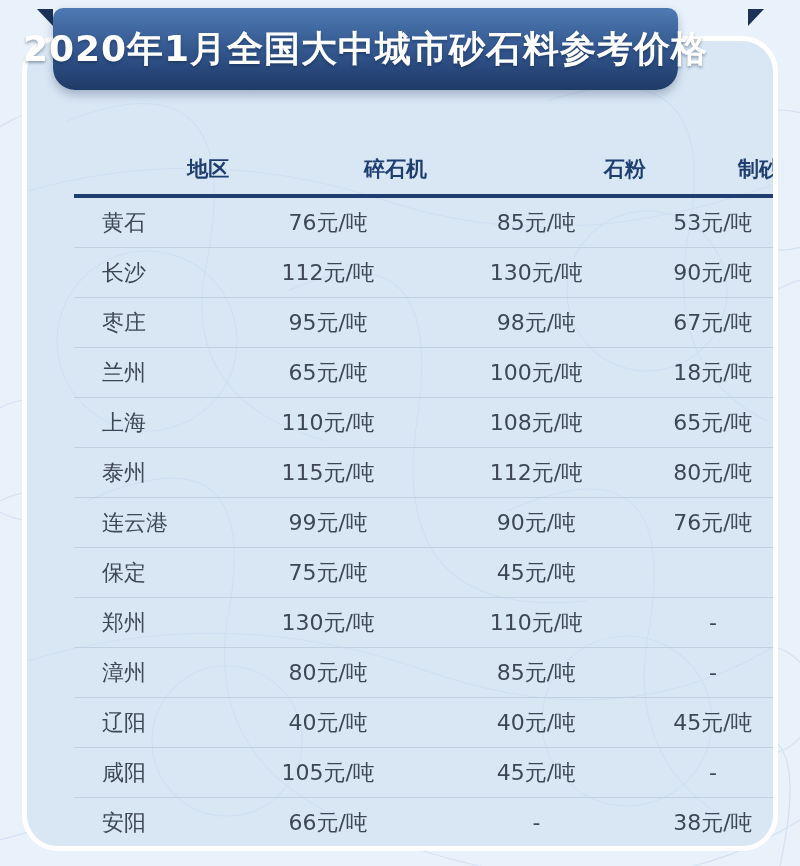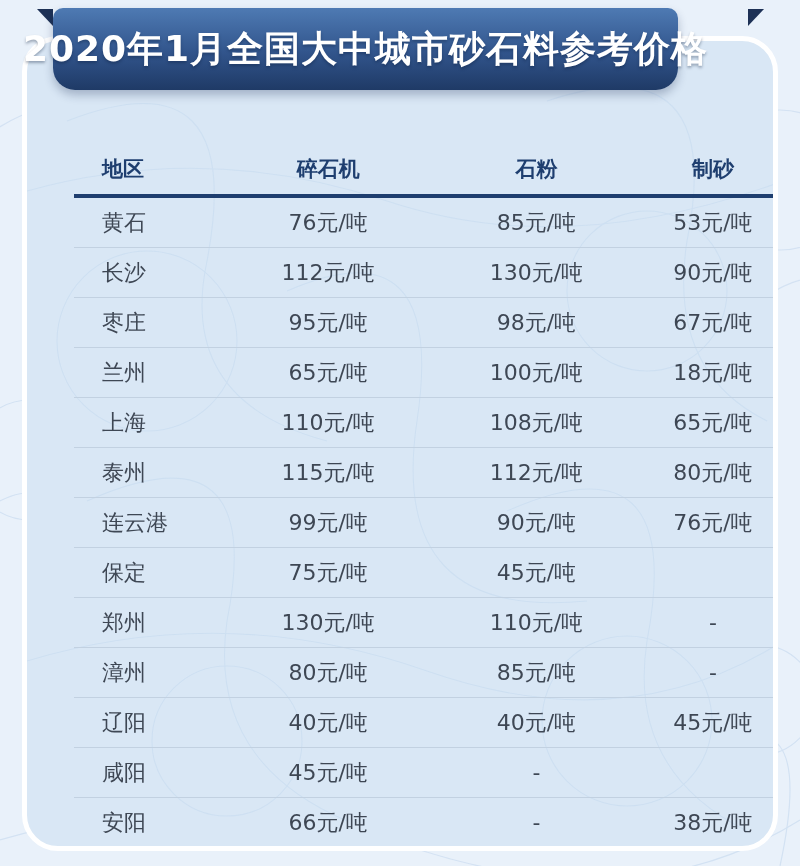--- a/index.html
+++ b/index.html
@@ -49,21 +49,21 @@
     height:49px;
   }
   .header-row{
     height:51px;
     border-bottom:4px solid #1e3e6f;
     color:#1e3e6f;font-weight:bold;font-size:21px;
   }
   .body-row + .body-row{border-top:1px solid #c2d1e1;}
   .cell{font-size:22px;color:#3e4754;text-align:center;}
   .cell-region{text-align:left;padding-left:28px;}
-  .header-row .cell{font-size:21px;color:#1e3e6f;}
+  .header-row .cell{font-size:21px;color:#1e3e6f;text-align:right;}
 </style>
 </head>
 <body>
 
 <div class="page">
 
   <svg class="pattern" width="800" height="866" viewBox="0 0 800 866">
     <g fill="none" stroke="#cadcf0" stroke-width="1.2" opacity="0.7">
       <path d="M-20,140 Q120,40 60,260 Q20,380 140,420"></path>
       <path d="M-30,520 Q90,430 50,640 Q30,760 150,820"></path>
@@ -162,20 +162,21 @@
         <span class="cell">-</span>
       </div>
       <div class="trow body-row">
         <span class="cell cell-region">辽阳</span>
         <span class="cell">40元/吨</span>
         <span class="cell">40元/吨</span>
         <span class="cell">45元/吨</span>
       </div>
       <div class="trow body-row">
         <span class="cell cell-region">咸阳</span>
+        <span class="cell">105元/吨</span>
         <span class="cell">45元/吨</span>
         <span class="cell">-</span>
       </div>
       <div class="trow body-row">
         <span class="cell cell-region">安阳</span>
         <span class="cell">66元/吨</span>
         <span class="cell">-</span>
         <span class="cell">38元/吨</span>
       </div>
       <div class="trow body-row">

